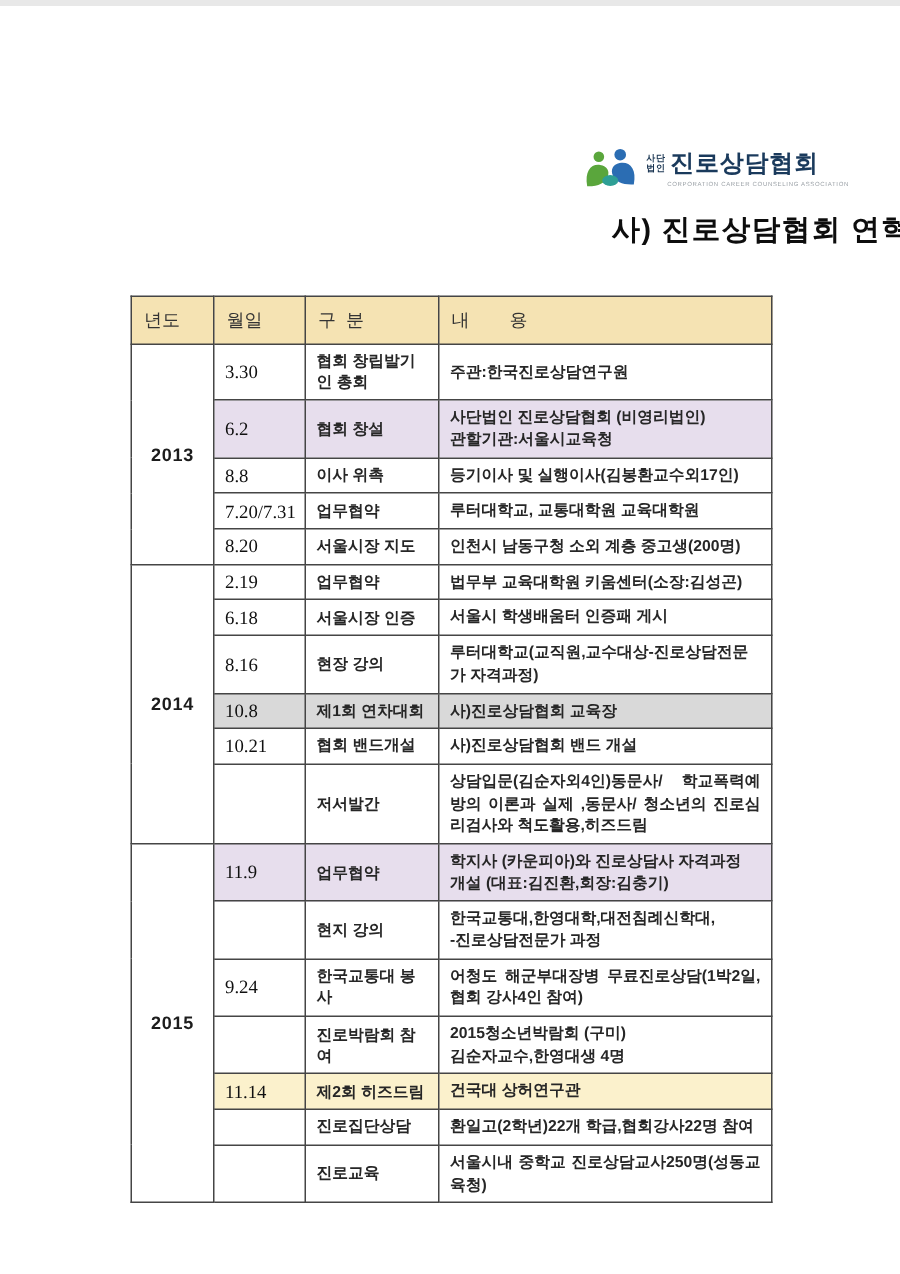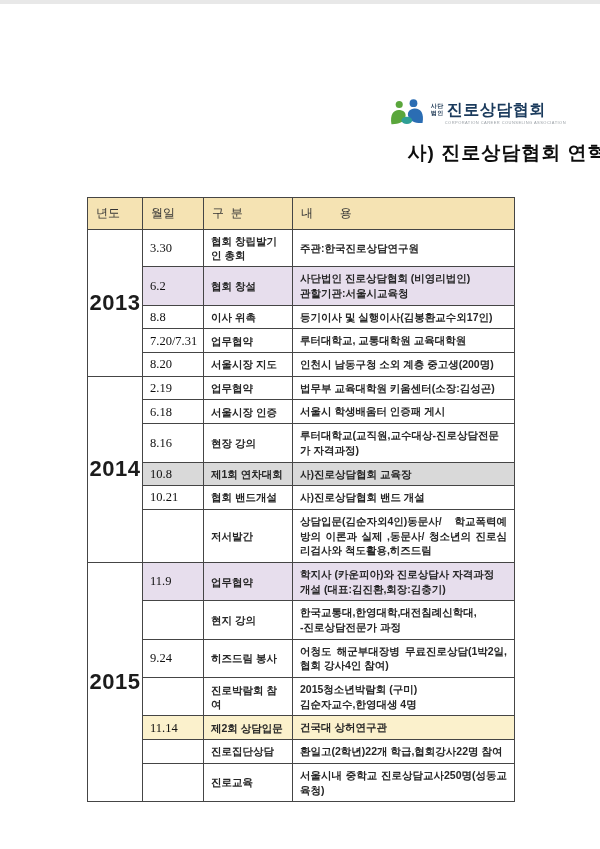--- a/index.html
+++ b/index.html
@@ -54,21 +54,21 @@
     box-sizing:border-box;
   }
   .history th {
     background:#F5E3B3;
     font-weight:normal; color:#333;
     font-size:12px; text-align:left;
     padding:7px 8px; white-space:pre;
   }
   td.year-cell {
     text-align:center;
-    font-weight:bold; font-size:22px; color:#1c1c1c;
+    font-weight:bold; font-size:12px; color:#1c1c1c;
     letter-spacing:0.5px;
   }
   td.date-cell {
     font-family:"Liberation Serif", serif;
     font-size:12.5px; color:#101010;
     padding:3px 5px 3px 7px;
     line-height:1.15;
     overflow-wrap:anywhere;
   }
   td.cat-cell {
@@ -192,32 +192,32 @@
 개설 (대표:김진환,회장:김충기)</td>
         </tr>
         <tr>
           <td class="date-cell"></td>
           <td class="cat-cell">현지 강의</td>
           <td class="content-cell">한국교통대,한영대학,대전침례신학대,
 -진로상담전문가 과정</td>
         </tr>
         <tr>
           <td class="date-cell">9.24</td>
-          <td class="cat-cell">히즈드림 봉사</td>
+          <td class="cat-cell">한국교통대 봉사</td>
           <td class="content-cell">어청도 해군부대장병 무료진로상담(1박2일,협회 강사4인 참여)</td>
         </tr>
         <tr>
           <td class="date-cell"></td>
           <td class="cat-cell">진로박람회 참여</td>
           <td class="content-cell">2015청소년박람회 (구미)
 김순자교수,한영대생 4명</td>
         </tr>
         <tr class="bg-yellow">
           <td class="date-cell">11.14</td>
-          <td class="cat-cell">제2회 상담입문</td>
+          <td class="cat-cell">제2회 히즈드림</td>
           <td class="content-cell">건국대 상허연구관</td>
         </tr>
         <tr>
           <td class="date-cell"></td>
           <td class="cat-cell">진로집단상담</td>
           <td class="content-cell">환일고(2학년)22개 학급,협회강사22명 참여</td>
         </tr>
         <tr>
           <td class="date-cell"></td>
           <td class="cat-cell">진로교육</td>

